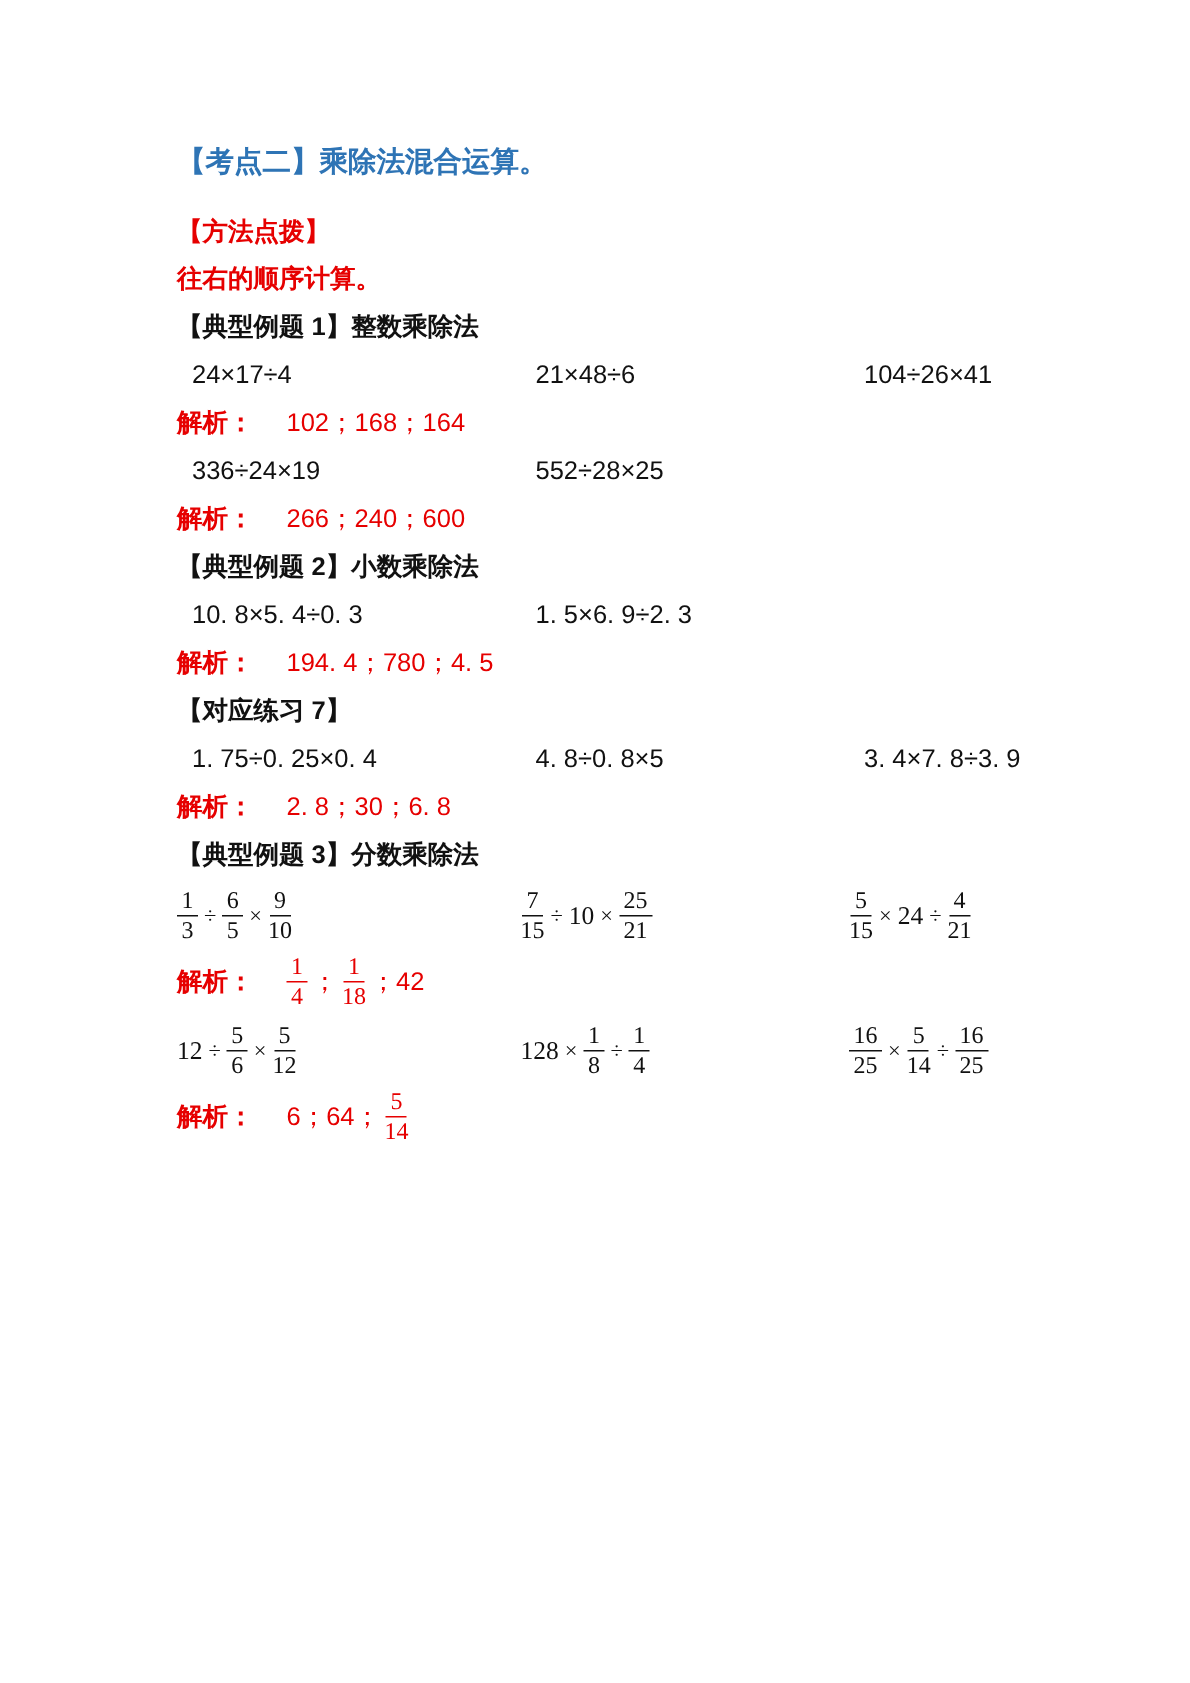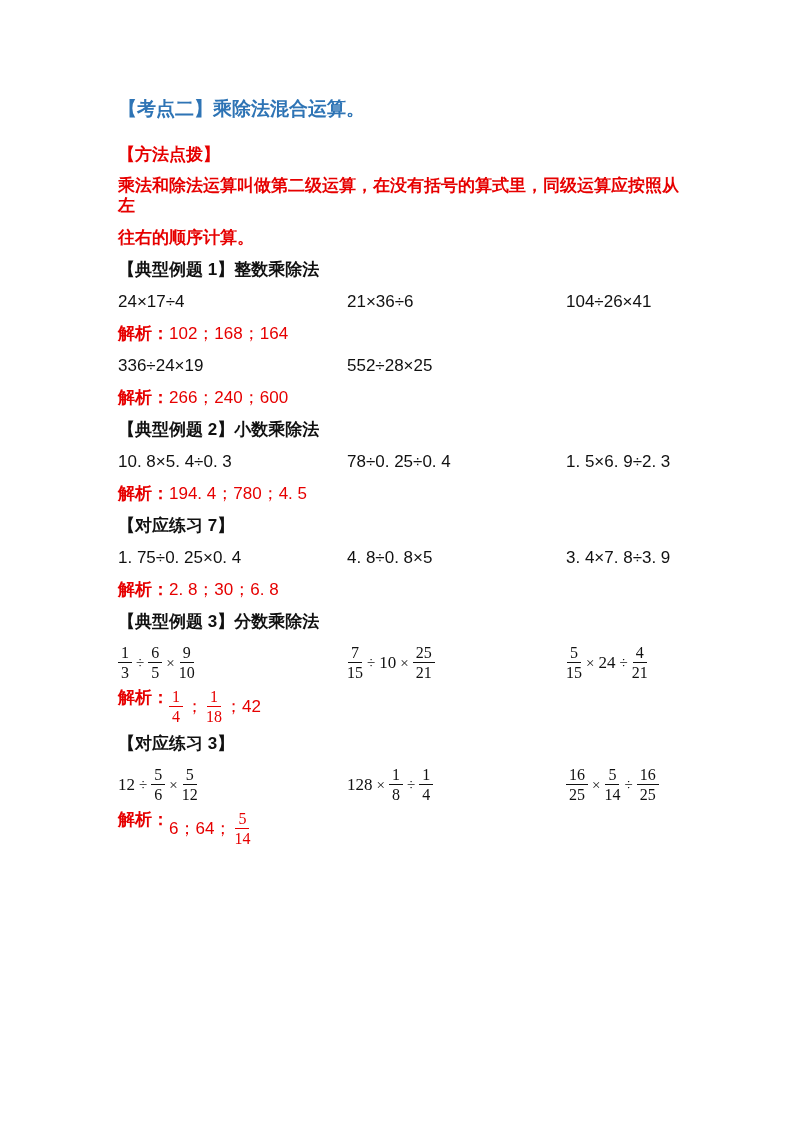--- a/index.html
+++ b/index.html
@@ -42,29 +42,29 @@
     line-height: 20px;
     margin: 0 0 12px 0;
     color: #111111;
   }
   .row {
     display: grid;
     grid-template-columns: 229px 219px auto;
     align-items: center;
     font-size: 17px;
     line-height: 20px;
-    margin: 0 0 12px 0;
+    margin: 0 0 12px 10px;
   }
   .row.frac-row { margin: 3px 0 7px 0; }
   .expr { display: inline-flex; align-items: center; gap: 3px; white-space: pre; }
   .frac-row .expr { font-family: "Liberation Serif", serif; font-size: 17px; }
   .answer {
     display: flex;
-    align-items: flex-start;
-    gap: 0;
+    align-items: center;
+    gap: 22px;
     font-size: 17px;
     line-height: 20px;
     margin: 0 0 12px 0;
     color: var(--accent_red, #e60000);
     white-space: pre;
   }
   .answer.frac-ans { margin: 3px 0 9px 0; }
   .answer .label { font-weight: bold; }
   .frac {
     display: inline-flex;
@@ -81,28 +81,27 @@
   .txt { white-space: pre; }
 </style>
 </head>
 <body>
 
 <div class="page">
 
   <h1 class="title">【考点二】乘除法混合运算。</h1>
 
   <div class="method-header">【方法点拨】</div>
-  <p class="method-line">乘法和除法运算叫做第二级运算，在没有括号的算式里，同级运算应按照从左</p>
   <p class="method-line">往右的顺序计算。</p>
 
   <section>
     <div class="sec-header">【典型例题 1】整数乘除法</div>
     <div class="row">
       <span class="expr"><span class="txt">24×17÷4</span></span>
-      <span class="expr"><span class="txt">21×36÷6</span></span>
+      <span class="expr"><span class="txt">21×48÷6</span></span>
       <span class="expr"><span class="txt">104÷26×41</span></span>
     </div>
     <div class="answer">
       <span class="label">解析：</span>
       <span class="expr"><span class="txt">102；168；164</span></span>
     </div>
   </section>
 
   <section>
     <div class="row">
@@ -112,21 +111,20 @@
     <div class="answer">
       <span class="label">解析：</span>
       <span class="expr"><span class="txt">266；240；600</span></span>
     </div>
   </section>
 
   <section>
     <div class="sec-header">【典型例题 2】小数乘除法</div>
     <div class="row">
       <span class="expr"><span class="txt">10. 8×5. 4÷0. 3</span></span>
-      <span class="expr"><span class="txt">78÷0. 25÷0. 4</span></span>
       <span class="expr"><span class="txt">1. 5×6. 9÷2. 3</span></span>
     </div>
     <div class="answer">
       <span class="label">解析：</span>
       <span class="expr"><span class="txt">194. 4；780；4. 5</span></span>
     </div>
   </section>
 
   <section>
     <div class="sec-header">【对应练习 7】</div>
@@ -148,21 +146,20 @@
       <span class="expr"><span class="frac"><span class="num">7</span><span class="den">15</span></span><span class="op">÷</span><span class="txt">10</span><span class="op">×</span><span class="frac"><span class="num">25</span><span class="den">21</span></span></span>
       <span class="expr"><span class="frac"><span class="num">5</span><span class="den">15</span></span><span class="op">×</span><span class="txt">24</span><span class="op">÷</span><span class="frac"><span class="num">4</span><span class="den">21</span></span></span>
     </div>
     <div class="answer frac-ans">
       <span class="label">解析：</span>
       <span class="expr"><span class="frac"><span class="num">1</span><span class="den">4</span></span><span class="txt">；</span><span class="frac"><span class="num">1</span><span class="den">18</span></span><span class="txt">；42</span></span>
     </div>
   </section>
 
   <section>
-    <div class="sec-header">【对应练习 3】</div>
     <div class="row frac-row">
       <span class="expr"><span class="txt">12</span><span class="op">÷</span><span class="frac"><span class="num">5</span><span class="den">6</span></span><span class="op">×</span><span class="frac"><span class="num">5</span><span class="den">12</span></span></span>
       <span class="expr"><span class="txt">128</span><span class="op">×</span><span class="frac"><span class="num">1</span><span class="den">8</span></span><span class="op">÷</span><span class="frac"><span class="num">1</span><span class="den">4</span></span></span>
       <span class="expr"><span class="frac"><span class="num">16</span><span class="den">25</span></span><span class="op">×</span><span class="frac"><span class="num">5</span><span class="den">14</span></span><span class="op">÷</span><span class="frac"><span class="num">16</span><span class="den">25</span></span></span>
     </div>
     <div class="answer frac-ans">
       <span class="label">解析：</span>
       <span class="expr"><span class="txt">6；64；</span><span class="frac"><span class="num">5</span><span class="den">14</span></span></span>
     </div>
   </section>

